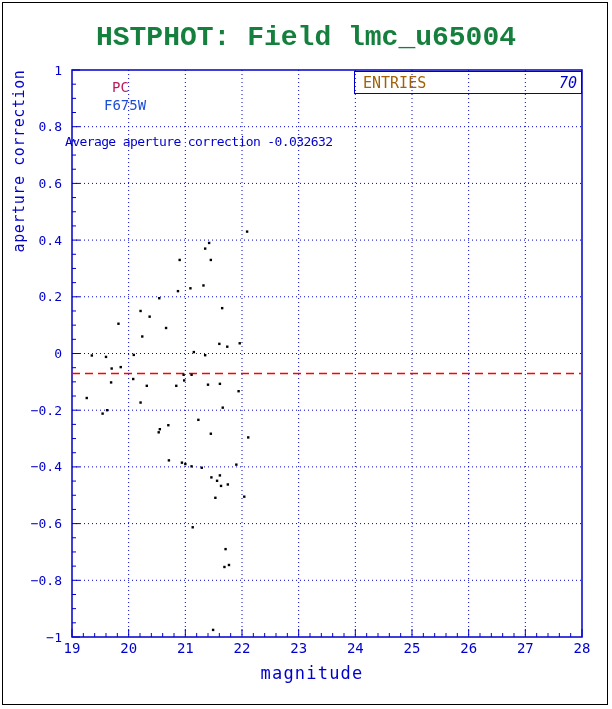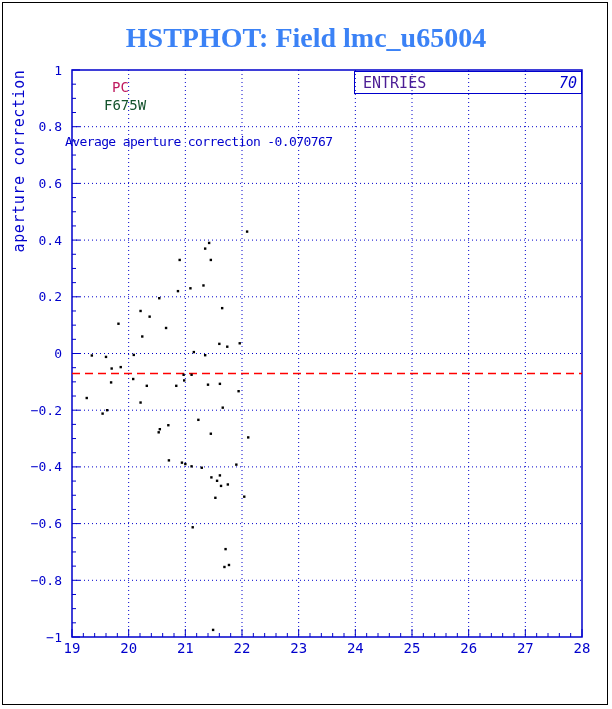--- a/index.html
+++ b/index.html
@@ -228,27 +228,28 @@
       <rect x="219.8333333333333" y="484.69450000000006" width="2.4" height="2.4" fill="#000000"></rect>
       <rect x="243.06666666666663" y="495.4675" width="2.4" height="2.4" fill="#000000"></rect>
       <rect x="214.16666666666674" y="496.6015" width="2.4" height="2.4" fill="#000000"></rect>
       <rect x="191.49999999999994" y="526.0854999999999" width="2.4" height="2.4" fill="#000000"></rect>
       <rect x="224.36666666666673" y="547.915" width="2.4" height="2.4" fill="#000000"></rect>
       <rect x="227.76666666666665" y="563.7909999999999" width="2.4" height="2.4" fill="#000000"></rect>
       <rect x="223.2333333333334" y="565.7755" width="2.4" height="2.4" fill="#000000"></rect>
       <rect x="211.89999999999992" y="628.7125" width="2.4" height="2.4" fill="#000000"></rect>
     </svg>
 
-  <div id="title" style="color: #3b82f6;">HSTPHOT: Field lmc_u65004</div>
+  <div id="title" style="color: #15803d; font-family: Liberation Mono, monospace;">HSTPHOT: Field lmc_u65004</div>
 
   <div id="camera-label" class="plot-text" style="color: #be185d;">PC</div>
-  <div id="filter-label" class="plot-text" style="color: #14532d;">F675W</div>
-  <div id="avg-text" class="plot-text" style="color: rgb(0, 0, 204);">Average aperture correction -0.070767</div>
+  <div id="filter-label" class="plot-text" style="color: #1d4ed8;">F675W</div>
+  <div id="avg-text" class="plot-text" style="color: rgb(0, 0, 204);">Average aperture correction -0.032632</div>
 
   <div id="stats-box" style="border-color: rgb(0, 0, 204);">
-    <span id="stats-label" style="color: #4c1d95;">ENTRIES</span>
+    <span id="stats-label" style="color: #a16207;">ENTRIES</span>
     <span id="stats-value" style="color: rgb(0, 0, 204); font-style: italic;">70</span>
   </div>
 
+  <div id="xaxis-title" class="plot-text" style="color: rgb(0, 0, 204);">magnitude</div>
   <div id="yaxis-title" class="plot-text" style="color: rgb(0, 0, 204);">aperture correction</div>
 
   <div id="outer-border"></div>
 </div>
 
 </body></html>

